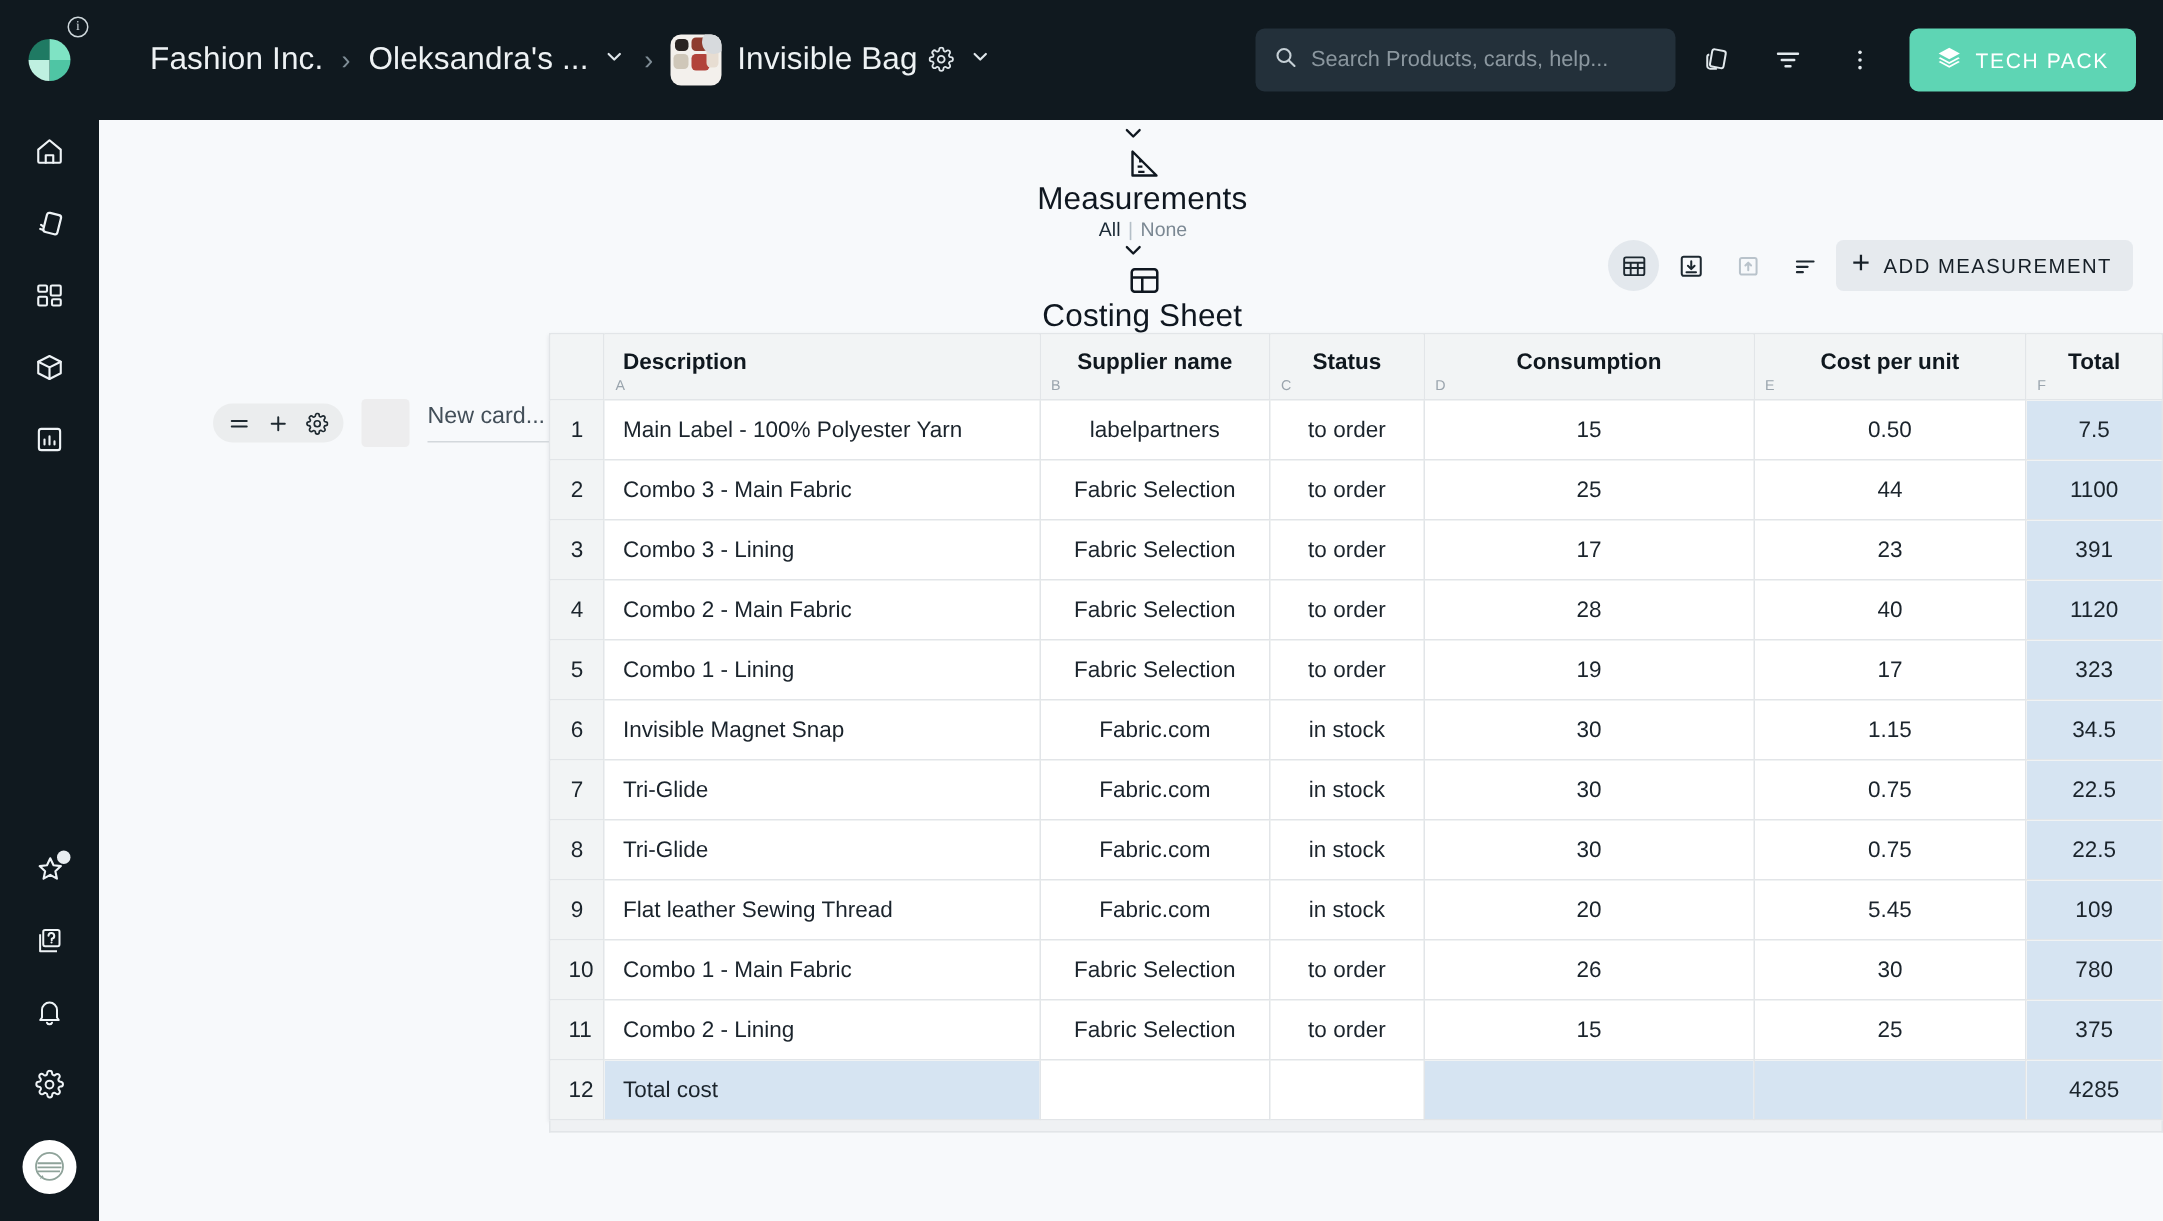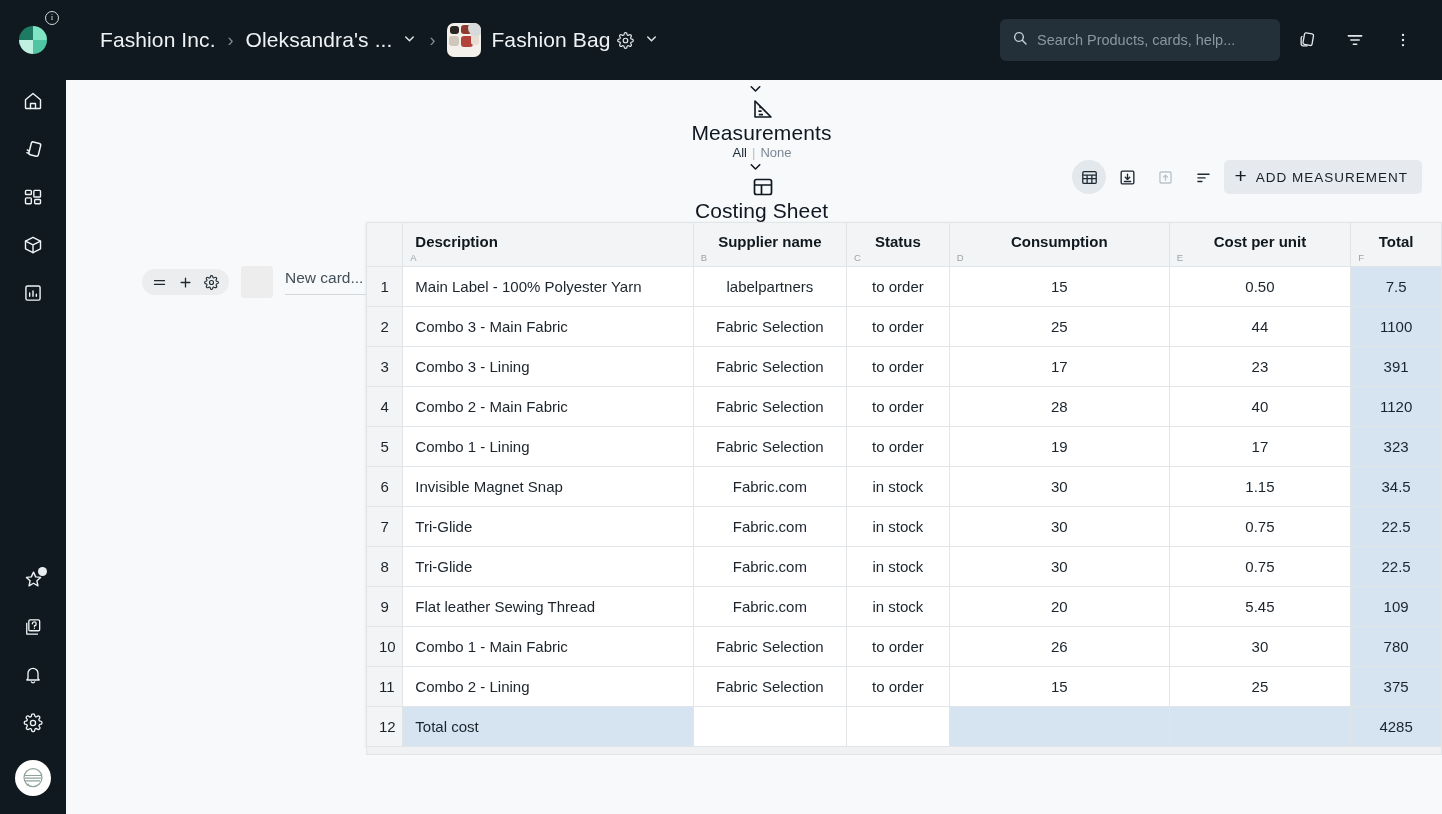--- a/index.html
+++ b/index.html
@@ -305,21 +305,21 @@
 
         <span class="prod-thumb">
           <span class="pt" style="left:3px;top:3px;width:9px;height:8px;background:#2a2422;"></span>
           <span class="pt" style="left:14px;top:2px;width:11px;height:9px;background:#8e3b2e;"></span>
           <span class="pt" style="left:2px;top:13px;width:10px;height:10px;background:#cfc7b9;"></span>
           <span class="pt" style="left:14px;top:13px;width:12px;height:11px;background:#b2433a;"></span>
           <span class="pt" style="left:24px;top:6px;width:8px;height:16px;background:#e7ddd2;"></span>
           <span class="thumb-bubble"></span>
         </span>
 
-        <span class="crumb">Fashion Bag</span>
+        <span class="crumb">Invisible Bag</span>
         <span class="gear-inline">
           <svg width="17" height="17" viewBox="0 0 24 24" fill="none" stroke="#dfe6ea" stroke-width="1.7" stroke-linejoin="round">
               <circle cx="12" cy="12" r="3.2"></circle>
               <path d="M19.4 15a1.65 1.65 0 0 0 .33 1.82l.06.06a2 2 0 1 1-2.83 2.83l-.06-.06a1.65 1.65 0 0 0-1.82-.33 1.65 1.65 0 0 0-1 1.51V21a2 2 0 1 1-4 0v-.09A1.65 1.65 0 0 0 9 19.4a1.65 1.65 0 0 0-1.82.33l-.06.06a2 2 0 1 1-2.83-2.83l.06-.06A1.65 1.65 0 0 0 4.6 15a1.65 1.65 0 0 0-1.51-1H3a2 2 0 1 1 0-4h.09A1.65 1.65 0 0 0 4.6 9a1.65 1.65 0 0 0-.33-1.82l-.06-.06a2 2 0 1 1 2.83-2.83l.06.06A1.65 1.65 0 0 0 9 4.6h.09A1.65 1.65 0 0 0 10.09 3.09V3a2 2 0 1 1 4 0v.09A1.65 1.65 0 0 0 15 4.6a1.65 1.65 0 0 0 1.82-.33l.06-.06a2 2 0 1 1 2.83 2.83l-.06.06A1.65 1.65 0 0 0 19.4 9v.09a1.65 1.65 0 0 0 1.51 1H21a2 2 0 1 1 0 4h-.09a1.65 1.65 0 0 0-1.51 1z"></path>
             </svg>
         </span>
         <span class="chev">
           <svg width="15" height="15" viewBox="0 0 24 24" fill="none" stroke="#dfe6ea" stroke-width="2.3" stroke-linecap="round" stroke-linejoin="round">
               <path d="M6 9.5l6 6 6-6"></path>
             </svg>
@@ -349,20 +349,30 @@
             </svg>
         </div>
         <div class="tb-icon">
           <svg width="18" height="18" viewBox="0 0 24 24" fill="#e2e9ed">
               <circle cx="12" cy="5.2" r="1.6"></circle>
               <circle cx="12" cy="12" r="1.6"></circle>
               <circle cx="12" cy="18.8" r="1.6"></circle>
             </svg>
         </div>
 
+        <div class="techpack">
+          <span>
+            <svg width="17" height="17" viewBox="0 0 24 24" fill="#ffffff">
+                <path d="M12 2.6 22 8l-10 5.4L2 8z"></path>
+                <path d="M12 16.1 3.6 11.6 2 12.5l10 5.4 10-5.4-1.6-.9z"></path>
+                <path d="M12 19.6 3.6 15.1 2 16l10 5.4L22 16l-1.6-.9z"></path>
+              </svg>
+          </span>
+          <span>TECH PACK</span>
+        </div>
       </div>
     </div>
 
     <div class="content">
 
       <div class="section-head">
         <div class="caret-btn">
           <svg width="17" height="17" viewBox="0 0 24 24" fill="none" stroke="#101820" stroke-width="2.2" stroke-linecap="round" stroke-linejoin="round">
               <path d="M6 9.5l6 6 6-6"></path>
             </svg>

